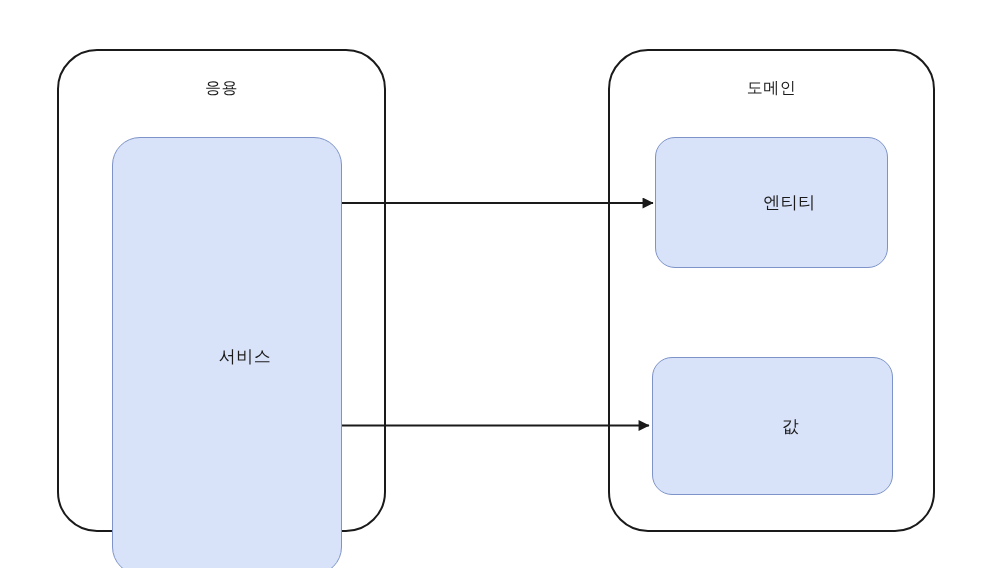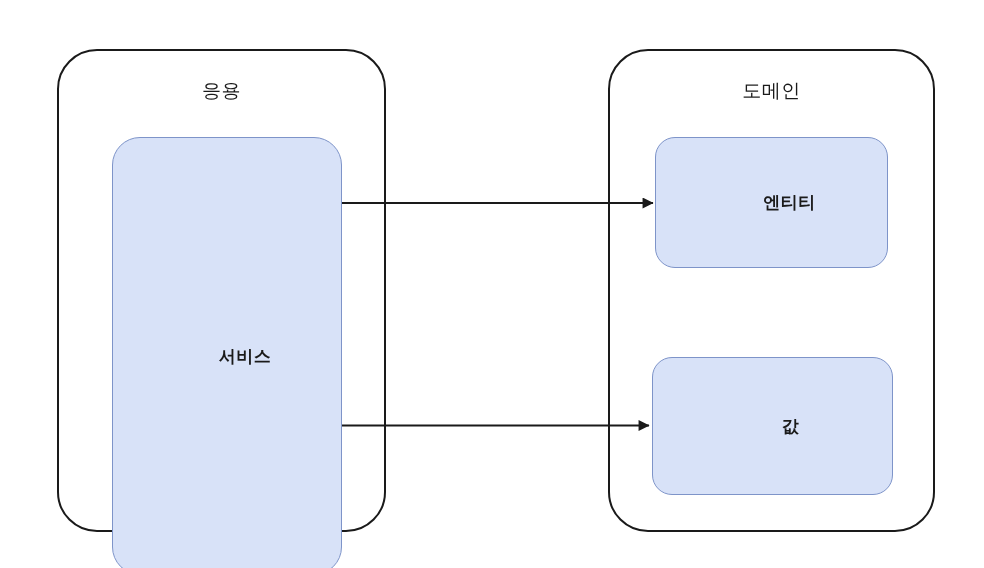--- a/index.html
+++ b/index.html
@@ -21,35 +21,35 @@
     border-radius: 40px;
     background: transparent;
     box-sizing: border-box;
   }
   .container-title {
     position: absolute;
     top: 27px;
     left: 0;
     right: 0;
     text-align: center;
-    font-size: 19px;
+    font-size: 16px;
     font-weight: 500;
     color: var(--text, #1a1a1a);
     letter-spacing: 0.5px;
   }
   .node {
     position: absolute;
     background: var(--node-fill, #d8e2f8);
     border: 1.5px solid var(--node-stroke, #7e94c9);
     box-sizing: border-box;
     display: flex;
     align-items: center;
     justify-content: center;
     font-size: 17px;
-    font-weight: 700;
+    font-weight: 400;
     color: var(--text, #1a1a1a);
     letter-spacing: 0.5px;
     padding-left: 36px;
   }
   #container-application { left: 57px;  top: 49px; width: 329px; height: 483px; }
   #container-domain      { left: 608px; top: 49px; width: 327px; height: 483px; }
   #node-service { left: 112px; top: 137px; width: 230px; height: 438px; border-radius: 28px; }
   #node-entity  { left: 655px; top: 137px; width: 233px; height: 131px; border-radius: 20px; }
   #node-value   { left: 652px; top: 357px; width: 241px; height: 138px; border-radius: 20px; }
   .edges-layer {

